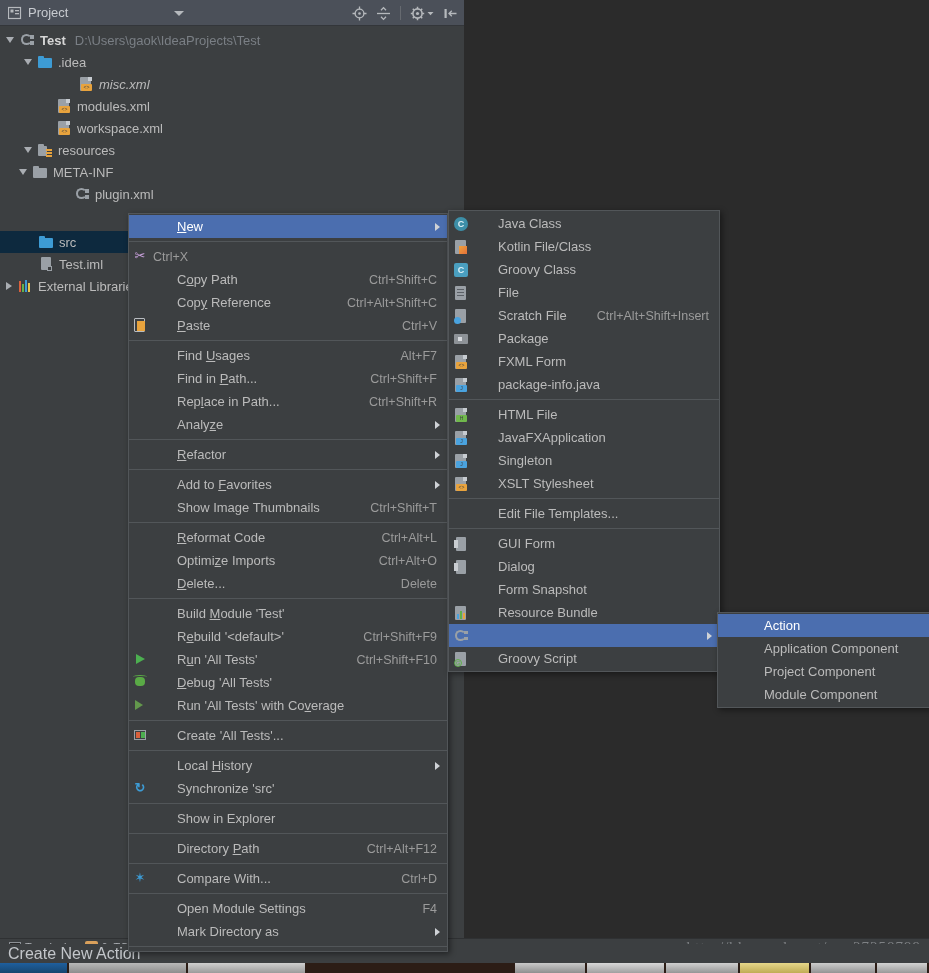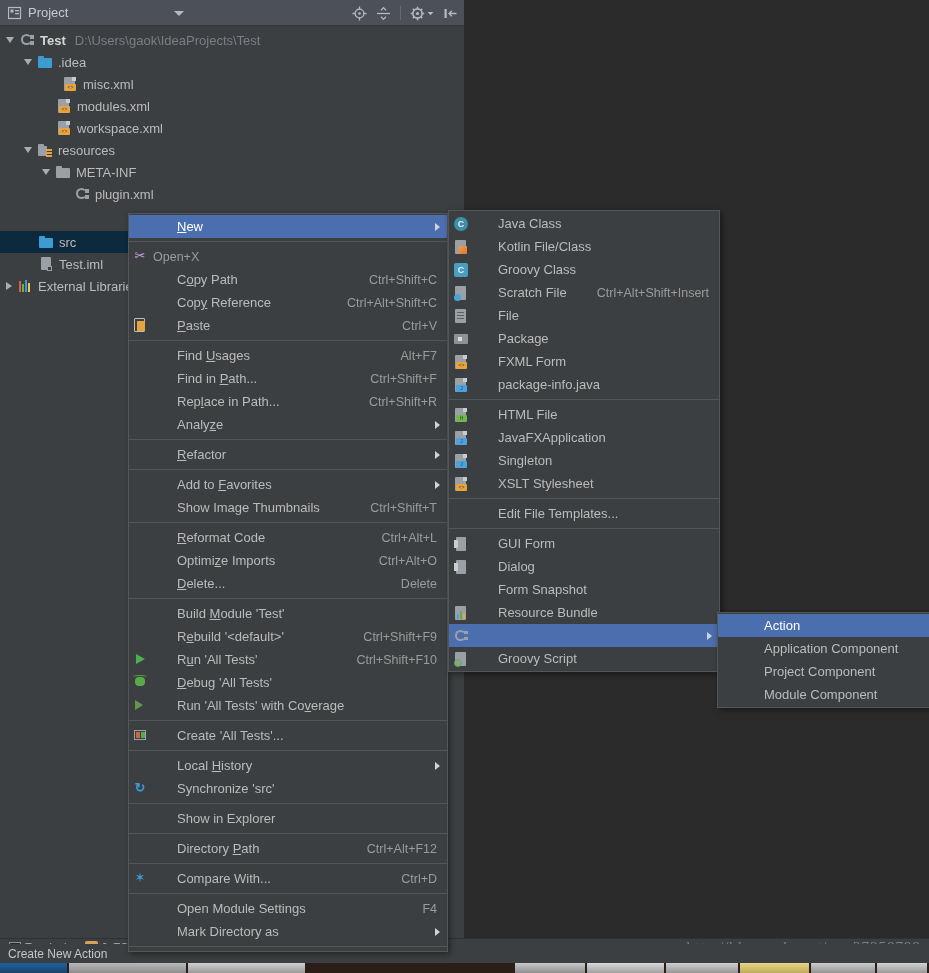--- a/index.html
+++ b/index.html
@@ -182,21 +182,21 @@
   .sb-todo-ic { width:13px; height:12px; border-radius:2px; background:#d9a05b; }
   .watermark {
     position: absolute; right: 8px; top: 939px;
     font-family: "Liberation Serif", serif;
     font-size: 15px; color: #8a8d90; letter-spacing: 1px;
     opacity: .85;
   }
   .statusbar2 {
     position: absolute; left: 0; top: 944px; width: 929px; height: 19px;
     background: #3c3f41;
-    display: flex; align-items: center; font-size: 12px; color: #c3c6ca;
+    display: flex; align-items: center; font-size: 16px; color: #c3c6ca;
   }
   .statusbar2 .msg { padding-left: 8px; white-space: nowrap; }
 
   
   .taskbar {
     position: absolute; left: 0; top: 963px; width: 929px; height: 10px;
     background: #2c1d16;
     display: flex; align-items: stretch;
   }
   .tb-tile { height:10px; margin-right:2px; }
@@ -277,21 +277,21 @@
           <span class="node-path">D:\Users\gaok\IdeaProjects\Test</span>
         </div>
         <div class="tree-row" style="padding-left: 24px;">
           <span class="tw tw-down"></span>
           <span class="node-icon ic-folder">
             <span class="tab"></span>
             <span class="body"></span>
           </span>
           <span class="node-label">.idea</span>
         </div>
-        <div class="tree-row" style="padding-left: 48px;">
+        <div class="tree-row" style="padding-left: 64px; font-style: italic;">
           <span class="tw-none"></span>
           <span class="node-icon ic-doc">
             <span class="page"></span>
             <span class="fold"></span>
             <span class="badge">&lt;&gt;</span>
           </span>
           <span class="node-label">misc.xml</span>
         </div>
         <div class="tree-row" style="padding-left: 42px;">
           <span class="tw-none"></span>
@@ -313,21 +313,21 @@
         </div>
         <div class="tree-row" style="padding-left: 24px;">
           <span class="tw tw-down"></span>
           <span class="node-icon ic-folder gray res">
             <span class="tab"></span>
             <span class="body"></span>
             <span class="stripe"></span>
           </span>
           <span class="node-label">resources</span>
         </div>
-        <div class="tree-row" style="padding-left: 42px;">
+        <div class="tree-row" style="padding-left: 19px;">
           <span class="tw tw-down"></span>
           <span class="node-icon ic-folder gray">
             <span class="tab"></span>
             <span class="body"></span>
           </span>
           <span class="node-label">META-INF</span>
         </div>
         <div class="tree-row" style="padding-left: 60px;">
           <span class="tw-none"></span>
           <span class="node-icon ic-plugin">
@@ -371,21 +371,21 @@
         <span class="mi-label"><u>N</u>ew</span>
         <span class="mi-arrow"></span>
       </div>
       <div class="msep"></div>
       <div class="mi">
         <span class="mi-icon">
           <span class="mic">
             <span class="mic-scissors">✂</span>
           </span>
         </span>
-        <span class="mi-key">Open+X</span>
+        <span class="mi-key">Ctrl+X</span>
       </div>
       <div class="mi">
         <span class="mi-label">C<u>o</u>py Path</span>
         <span class="mi-key">Ctrl+Shift+C</span>
       </div>
       <div class="mi">
         <span class="mi-label">Cop<u>y</u> Reference</span>
         <span class="mi-key">Ctrl+Alt+Shift+C</span>
       </div>
       <div class="mi">
@@ -554,34 +554,34 @@
           <span class="mic">
             <span class="ic-class sq">C</span>
           </span>
         </span>
         <span class="mi-label">Groovy Class</span>
       </div>
       <div class="mi">
         <span class="mi-icon">
           <span class="mic">
             <span style="position:absolute;left:2px;top:1px;width:11px;height:14px;background:#9aa0a6;border-radius:1px"></span>
+            <span style="position:absolute;left:4px;top:4px;width:7px;height:1px;background:#5b6066;box-shadow:0 3px 0 #5b6066,0 6px 0 #5b6066"></span>
+          </span>
+        </span>
+        <span class="mi-label">File</span>
+      </div>
+      <div class="mi">
+        <span class="mi-icon">
+          <span class="mic">
+            <span style="position:absolute;left:2px;top:1px;width:11px;height:14px;background:#9aa0a6;border-radius:1px"></span>
             <span style="position:absolute;left:1px;bottom:0;width:7px;height:7px;border-radius:50%;background:#4aa3df"></span>
           </span>
         </span>
         <span class="mi-label">Scratch File</span>
         <span class="mi-key">Ctrl+Alt+Shift+Insert</span>
-      </div>
-      <div class="mi">
-        <span class="mi-icon">
-          <span class="mic">
-            <span style="position:absolute;left:2px;top:1px;width:11px;height:14px;background:#9aa0a6;border-radius:1px"></span>
-            <span style="position:absolute;left:4px;top:4px;width:7px;height:1px;background:#5b6066;box-shadow:0 3px 0 #5b6066,0 6px 0 #5b6066"></span>
-          </span>
-        </span>
-        <span class="mi-label">File</span>
       </div>
       <div class="mi">
         <span class="mi-icon">
           <span class="mic">
             <span style="position:absolute;left:1px;top:3px;width:14px;height:10px;background:#8d9297;border-radius:1px"></span>
             <span style="position:absolute;left:5px;top:6px;width:4px;height:4px;background:#d7dade"></span>
           </span>
         </span>
         <span class="mi-label">Package</span>
       </div>

